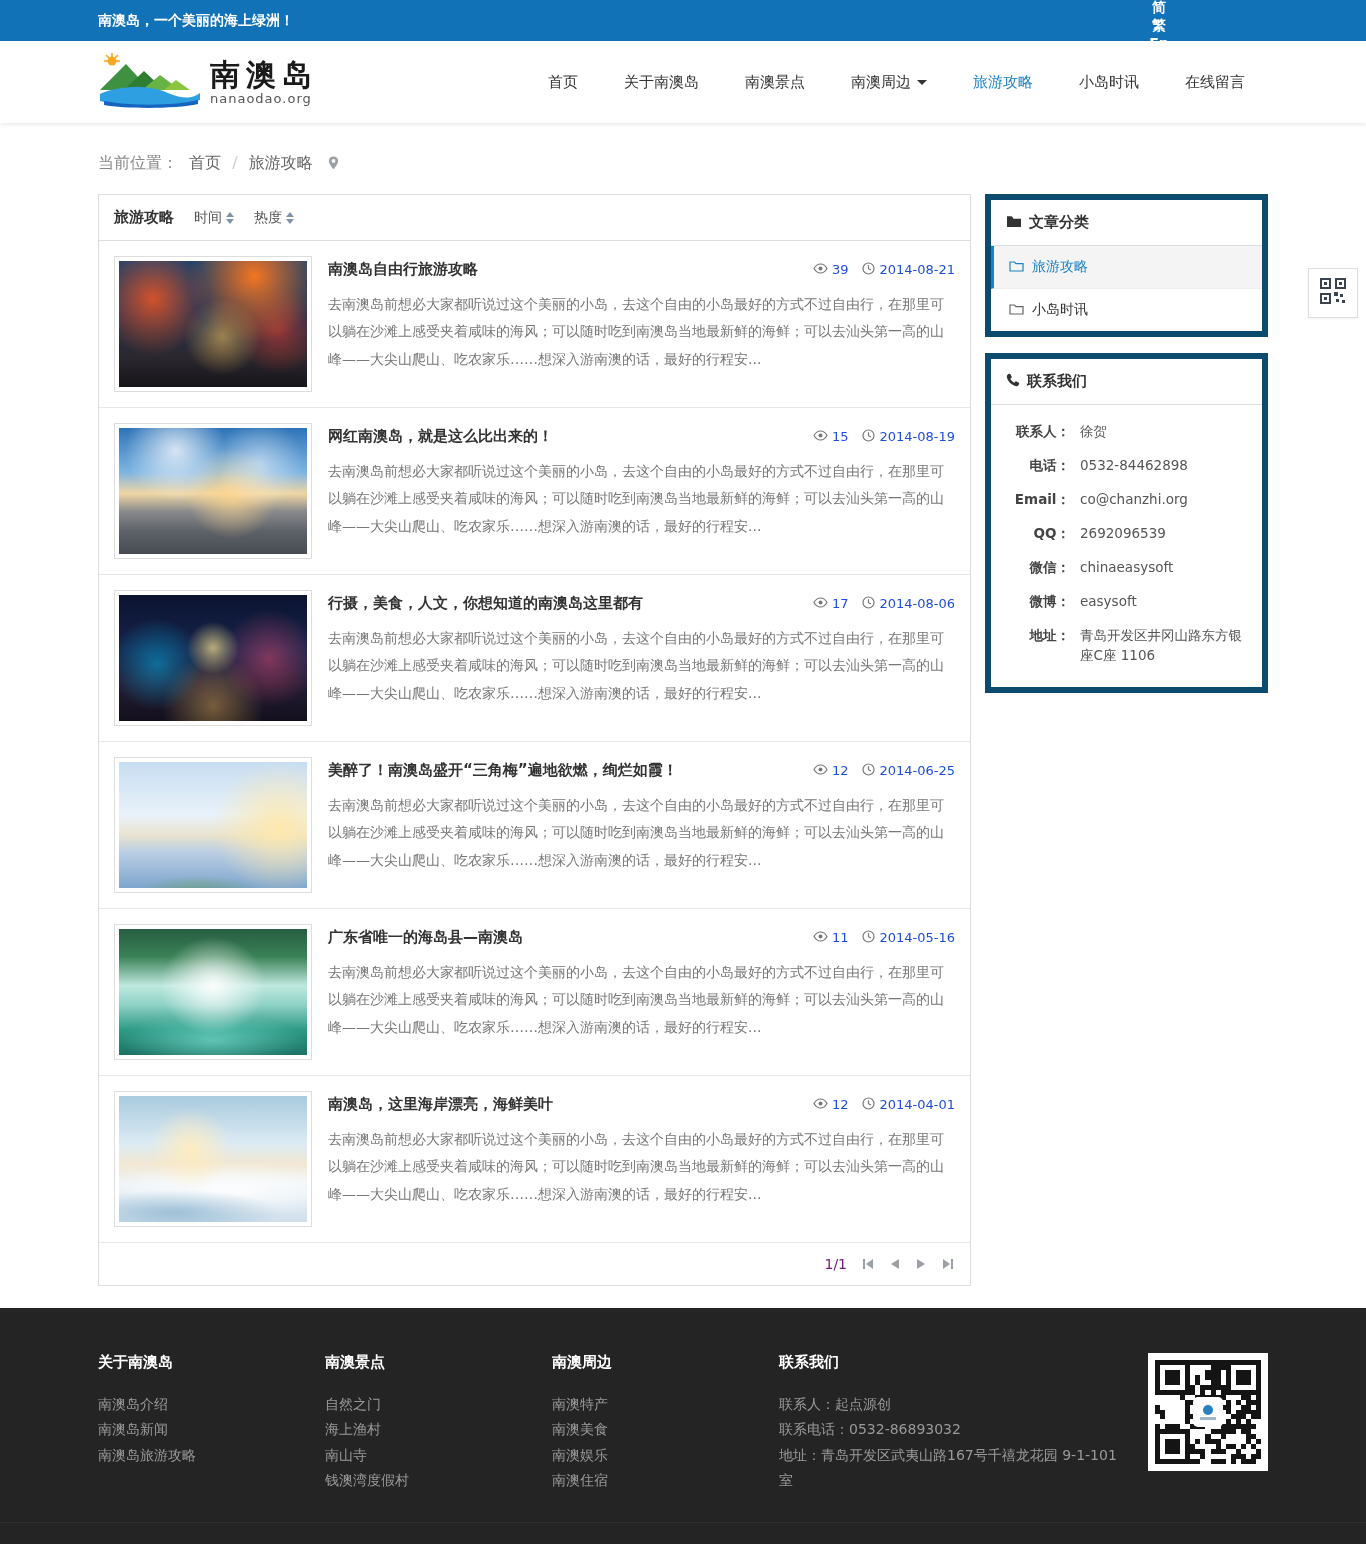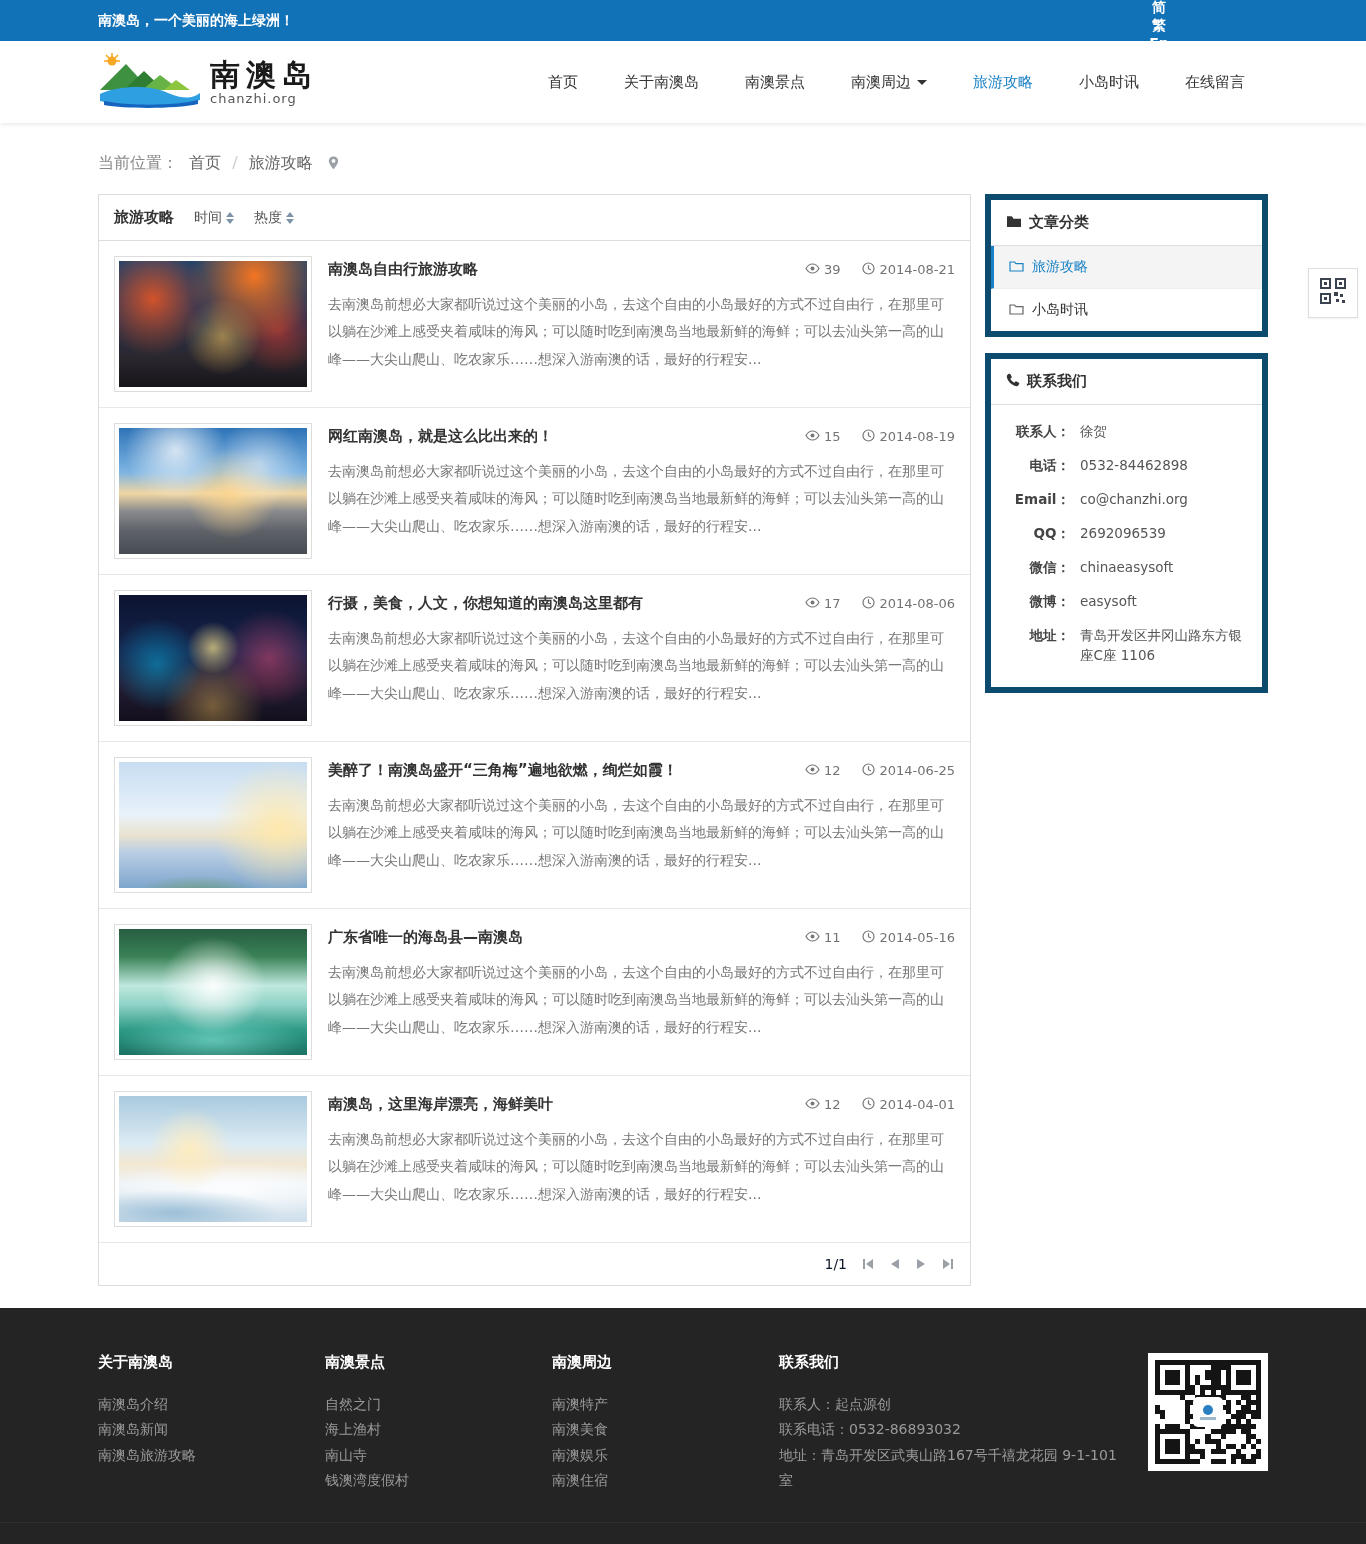--- a/index.html
+++ b/index.html
@@ -50,26 +50,26 @@
   .sort-icon b { width: 0; height: 0; border-left: 4px solid transparent; border-right: 4px solid transparent; display: block; }
   .sort-icon b.up { border-bottom: 5px solid #7f93a8; margin-bottom: 2px; }
   .sort-icon b.dn { border-top: 5px solid #7f93a8; }
 
   .article { display: flex; padding: 15px; border-bottom: 1px solid #e8e8e8; }
   .thumb { width: 198px; height: 136px; border: 1px solid #ddd; padding: 4px; background: #fff; flex: none; margin-right: 16px; cursor: pointer; }
   .thumb-img { width: 100%; height: 100%; }
   .art-body { flex: 1; min-width: 0; }
   .art-top { display: flex; align-items: center; margin: 4px 0 12px; }
   .art-title { font-size: 15px; font-weight: bold; color: #333; cursor: pointer; }
-  .art-meta { margin-left: auto; display: flex; align-items: center; font-size: 13px; color: #737373; gap: 8px; }
+  .art-meta { margin-left: auto; display: flex; align-items: center; font-size: 13px; color: #1d4ed8; }
   .art-meta .m { display: inline-flex; align-items: center; margin-left: 14px; }
   .art-meta svg { margin-right: 4px; }
   .art-excerpt { font-size: 14px; color: #777; line-height: 1.95; }
 
-  .pager { padding: 13px 15px; display: flex; justify-content: flex-end; align-items: center; color: #0f172a; font-size: 14px; }
+  .pager { padding: 13px 15px; display: flex; justify-content: flex-end; align-items: center; color: #701a75; font-size: 14px; }
   .pg-btn { margin-left: 14px; display: inline-flex; cursor: pointer; }
 
   
   .thumb-img[data-thumb="night-market"] { background:
     radial-gradient(circle at 72% 12%, rgba(255,120,30,.95), rgba(255,120,30,0) 38%),
     radial-gradient(circle at 18% 30%, rgba(255,90,30,.8), rgba(255,90,30,0) 32%),
     radial-gradient(circle at 55% 60%, rgba(255,200,90,.55), rgba(255,200,90,0) 30%),
     radial-gradient(circle at 85% 55%, rgba(255,60,40,.5), rgba(255,60,40,0) 25%),
     linear-gradient(180deg, #13406e 0%, #1c3156 40%, #2b2830 75%, #17141a 100%); }
   .thumb-img[data-thumb="coastal-town"] { background:
@@ -182,21 +182,21 @@
           <polygon points="2,38 28,12 52,38" fill="#3d9140"></polygon>
           <polygon points="26,38 46,19 66,38" fill="#2e7d32"></polygon>
           <polygon points="44,38 62,23 82,38" fill="#67b346"></polygon>
           <polygon points="66,38 78,28 92,38" fill="#8cc63f"></polygon>
           <path d="M2,42 C22,33 52,33 70,41 C86,48 96,46 102,41 L102,48 C80,55 24,55 2,49 Z" fill="#2e9fe0"></path>
           <path d="M6,49 C30,54 78,54 100,48 L100,52 C78,57 28,57 6,53 Z" fill="#1565c0"></path>
         </svg>
       </span>
       <span class="logo-text">
         <div class="logo-title">南澳岛</div>
-        <div class="logo-sub">chanzhi.org</div>
+        <div class="logo-sub">nanaodao.org</div>
       </span>
     </a>
     <nav class="nav">
       <a class="nav-item">首页</a>
       <a class="nav-item">关于南澳岛</a>
       <a class="nav-item">南澳景点</a>
       <a class="nav-item">
           <span>南澳周边</span>
           <i class="caret"></i>
         </a>

